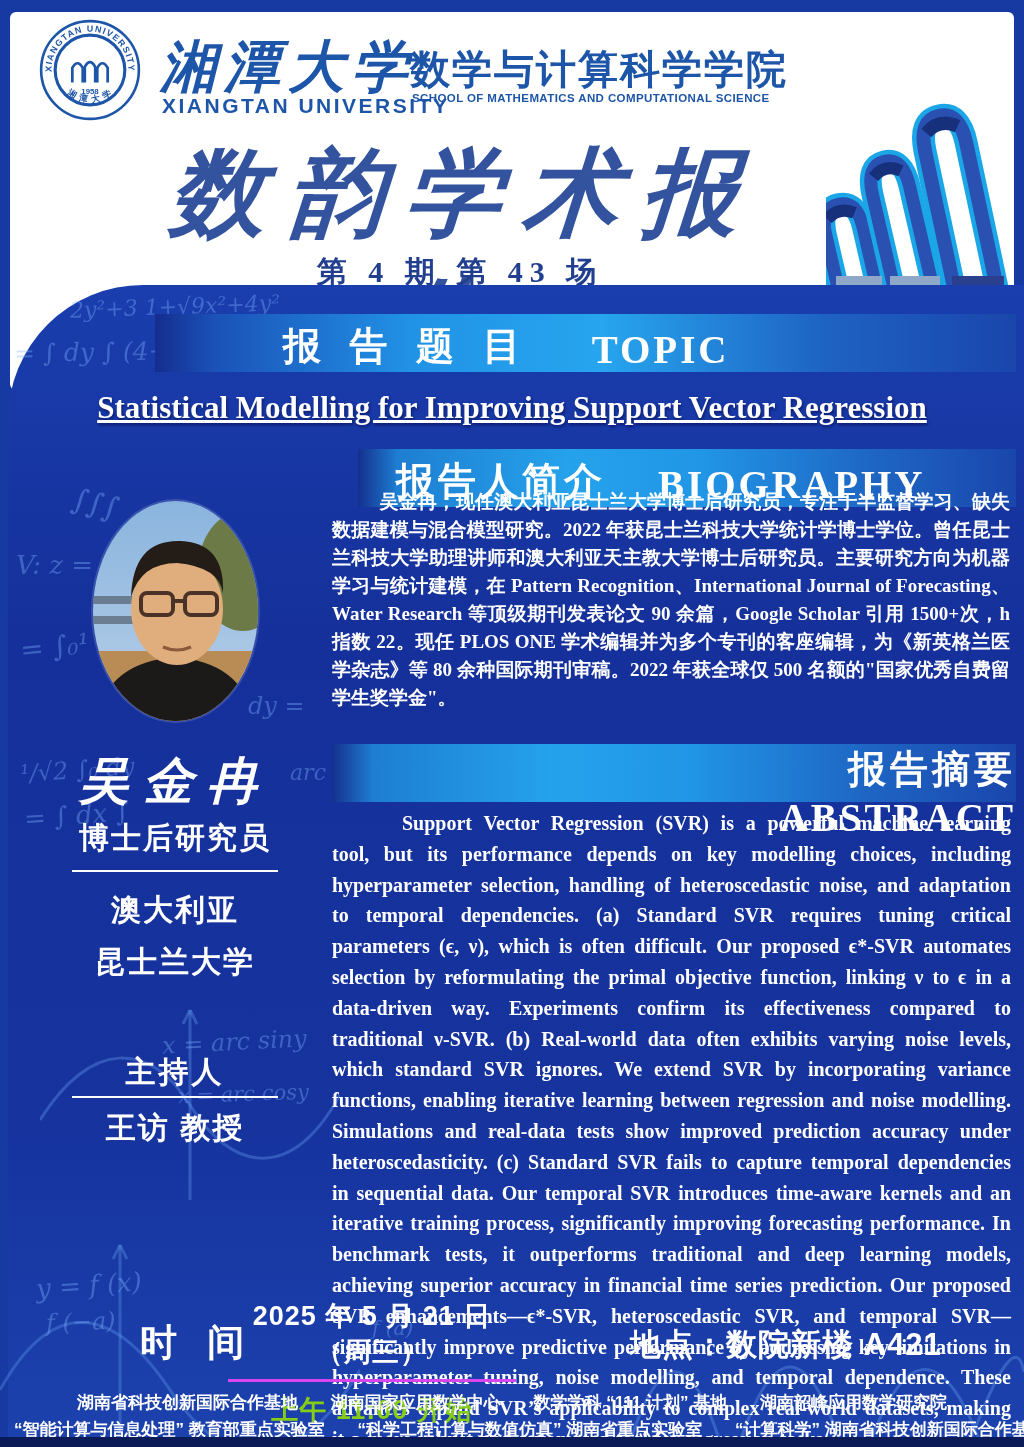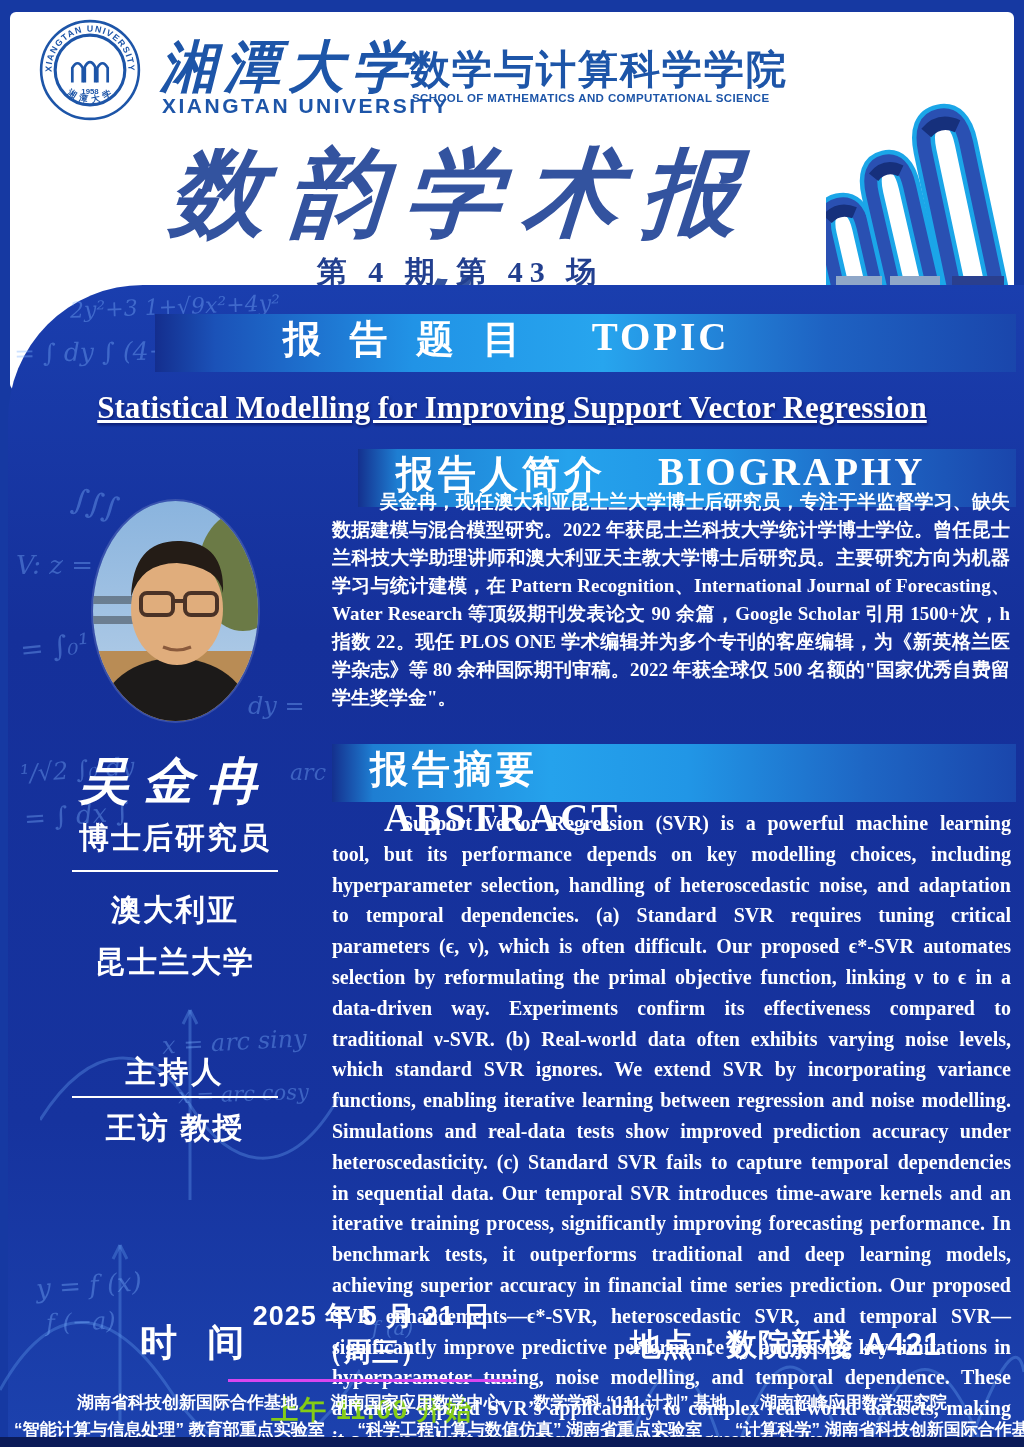--- a/index.html
+++ b/index.html
@@ -30,21 +30,21 @@
   
   .body-blue { position:absolute; left:8px; right:0; top:285px; bottom:0; z-index:3;
                background:linear-gradient(180deg,#1a3eae 0%,#15309a 30%,#16339e 72%,#1c42ae 100%);
                border-top-left-radius:135px; }
   .doodle { position:absolute; z-index:4; font-family:"DejaVu Serif", serif; font-style:italic;
             color:rgba(125,180,255,0.38); white-space:nowrap; }
   .curves { position:absolute; z-index:4; }
   .content { position:absolute; z-index:5; }
 
   
-  .banner { position:absolute; right:8px; height:58px; display:flex; align-items:flex-start; z-index:5;
+  .banner { position:absolute; right:8px; height:58px; display:flex; align-items:flex-end; z-index:5;
             background:linear-gradient(90deg,#14308e 0%,#1e7ed2 6%,#25a2ec 32%,#2196e6 52%,#1e66c4 78%,#1a46ac 100%); }
   .banner-topic { left:155px; top:314px;
             background:linear-gradient(90deg,#142e8e 0%,#1b52b8 7%,#2193e6 30%,#27a5ee 52%,#1e62c2 78%,#1a46ac 100%); }
   .banner-bio { left:358px; top:449px; }
   .banner-abs { left:332px; top:744px;flex-direction:column; }
   .banner-cn { color:#fff; font-weight:bold; font-size:38px; letter-spacing:9px; }
   .banner-en { color:#fff; font-family:"Liberation Serif", serif; font-weight:bold;
                font-size:39px; letter-spacing:3px; }
   .banner-topic .banner-cn { margin-left:128px; }
   .banner-topic .banner-en { margin-left:62px; }

